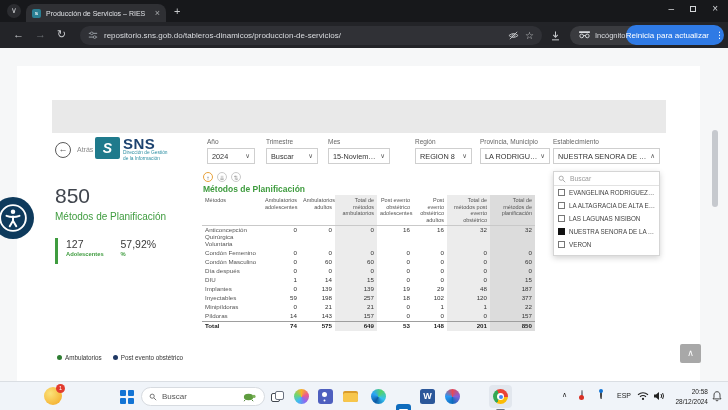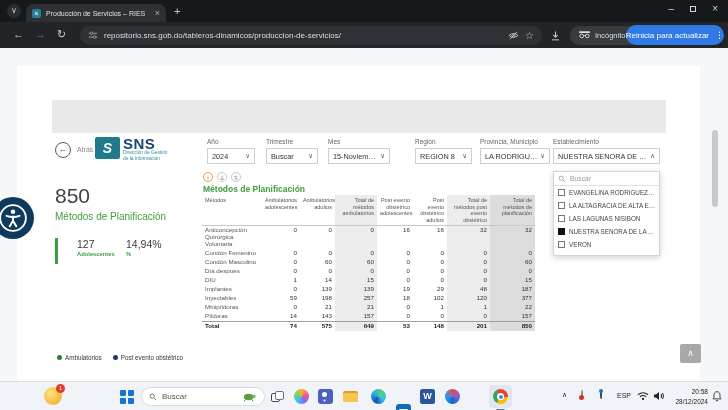--- a/index.html
+++ b/index.html
@@ -57,21 +57,21 @@
   .estsearch { height:14px; border-bottom:1px solid #e2e2e2; display:flex; align-items:center; gap:4px; padding:0 4px; }
   .estsearch span { font-size:6.8px; color:#9a9a9a; }
   .estitem { height:13px; display:flex; align-items:center; gap:4px; padding:0 4px; }
   .cbx { width:7px; height:7px; border:1px solid #777; flex:none; background:#fff; }
   .cbx.checked { background:#111; border-color:#111; }
   .estlbl { font-size:6.3px; color:#444; white-space:nowrap; overflow:hidden; text-overflow:ellipsis; }
 
   
   .kpi-total { position:absolute; left:38px; top:118px; font-size:21px; color:#40454d; }
   .kpi-total-label { position:absolute; left:38px; top:145px; font-size:10px; color:#3f9c3f; }
-  .kpi-breakdown { position:absolute; left:38px; top:172px; width:120px; border-left:3px solid #3f9c3f; padding-left:19px; }
+  .kpi-breakdown { position:absolute; left:38px; top:172px; width:120px; border-left:3px solid #3f9c3f; padding-left:8px; }
   .kpi-item { display:flex; margin-bottom:7px; }
   .kpi-col { width:62px; }
   .kpi-val { font-size:10.5px; color:#3a3a3a; }
   .kpi-lab { font-size:5.8px; font-weight:bold; color:#3f9c3f; margin-top:1px; }
 
   
   .drill { position:absolute; left:186px; top:106px; display:flex; gap:4px; }
   .dicon { width:10px; height:10px; border-radius:50%; font-size:6px; text-align:center; line-height:10px; }
   .dicon.up { border:1px solid #e8a23b; color:#555; }
   .dicon.gray { border:1px solid #c9c9c9; color:#9a9a9a; }
@@ -289,21 +289,21 @@
 
       <div class="kpi-total">850</div>
       <div class="kpi-total-label">Métodos de Planificación</div>
       <div class="kpi-breakdown" id="kpi-breakdown">
           <div class="kpi-item">
             <div class="kpi-col">
               <div class="kpi-val">127</div>
               <div class="kpi-lab">Adolescentes</div>
             </div>
             <div class="kpi-col">
-              <div class="kpi-val pct">14,94%</div>
+              <div class="kpi-val pct">57,92%</div>
               <div class="kpi-lab pctl">%</div>
             </div>
           </div>
         </div>
 
       <div class="drill">
         <div class="dicon up">↑</div>
         <div class="dicon gray">⇊</div>
         <div class="dicon gray">⇅</div>
       </div>

